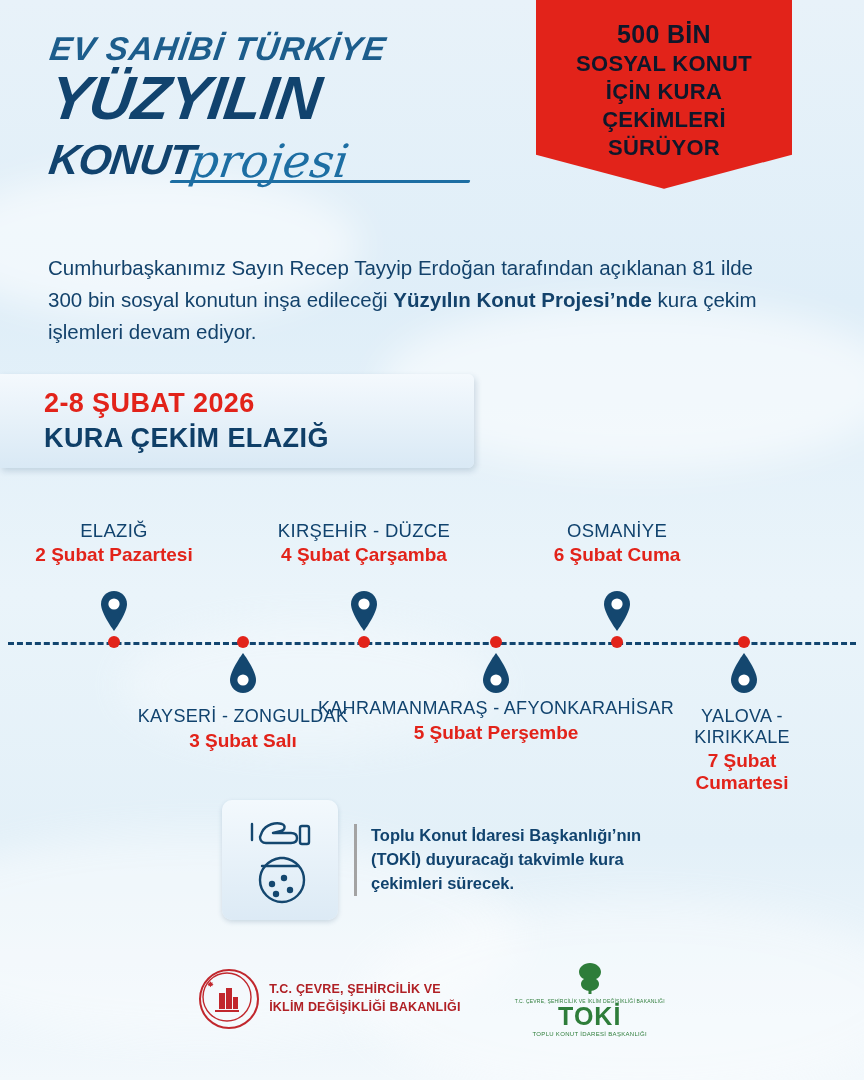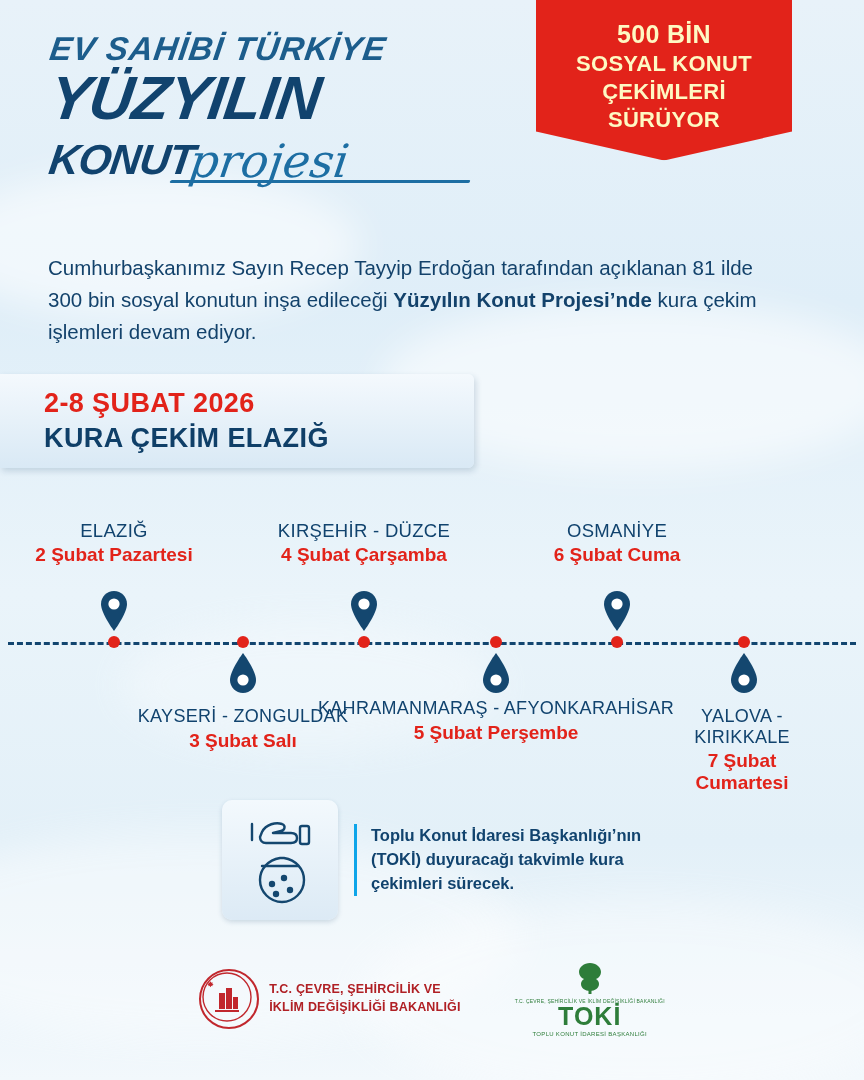--- a/index.html
+++ b/index.html
@@ -85,21 +85,21 @@
   }
 
   
   .ribbon {
     position: absolute;
     right: 72px;
     top: 0;
     width: 236px;
     padding: 18px 10px 26px;
     background: #e2231a;
-    color: #fef9c3;
+    color: #0f172a;
     text-align: center;
     font-weight: bold;
     font-size: 22px;
     line-height: 1.28;
     letter-spacing: .3px;
     clip-path: polygon(0 0, 100% 0, 100% 82%, 50% 100%, 0 82%);
     box-shadow: 0 2px 6px rgba(0,0,0,.15);
   }
   .ribbon .big { font-size: 25px; }
 
@@ -208,21 +208,21 @@
   .note-icon {
     width: 116px;
     height: 120px;
     background: linear-gradient(180deg,#f3f9fd 0%, #dceaf5 100%);
     border-radius: 10px;
     box-shadow: 0 2px 5px rgba(30,70,110,.18);
     position: relative;
   }
   .note-text {
     margin-left: 16px;
-    border-left: 3px solid #0ea5e9;
+    border-left: 3px solid #a3a3a3;
     padding-left: 14px;
     font-size: 16.5px;
     line-height: 1.45;
     color: #11436e;
     font-weight: bold;
     max-width: 300px;
   }
 
   
   .footer {
@@ -271,20 +271,21 @@
   <div class="h-line3">
     <span class="h-konut">KONUT</span>
     <span class="h-projesi">projesi</span>
   </div>
   <div class="h-underline"></div>
 </div>
 
 <div class="ribbon">
   <div class="big">500 BİN</div>
   <div>SOSYAL KONUT</div>
+  <div>İÇİN KURA</div>
   <div>ÇEKİMLERİ</div>
   <div>SÜRÜYOR</div>
 </div>
 
 <div class="intro">
   <span>Cumhurbaşkanımız Sayın Recep Tayyip Erdoğan tarafından açıklanan 81 ilde 300 bin sosyal konutun inşa edileceği </span><b>Yüzyılın Konut Projesi’nde</b><span> kura çekim işlemleri devam ediyor.</span>
 </div>
 
 <div class="banner">
   <div class="l1">2-8 ŞUBAT 2026</div>

